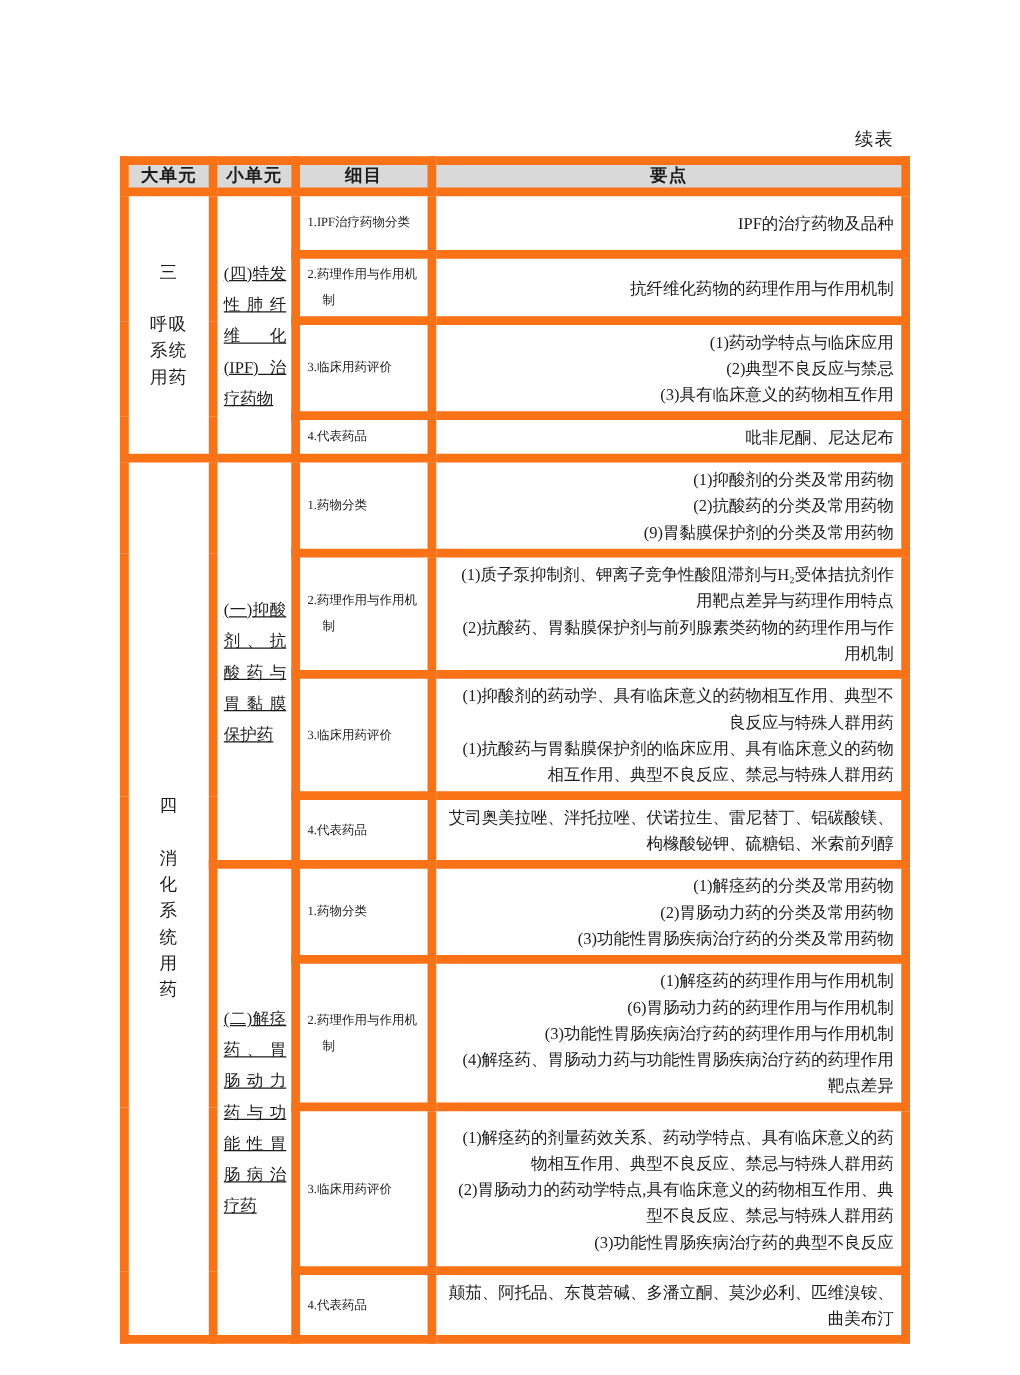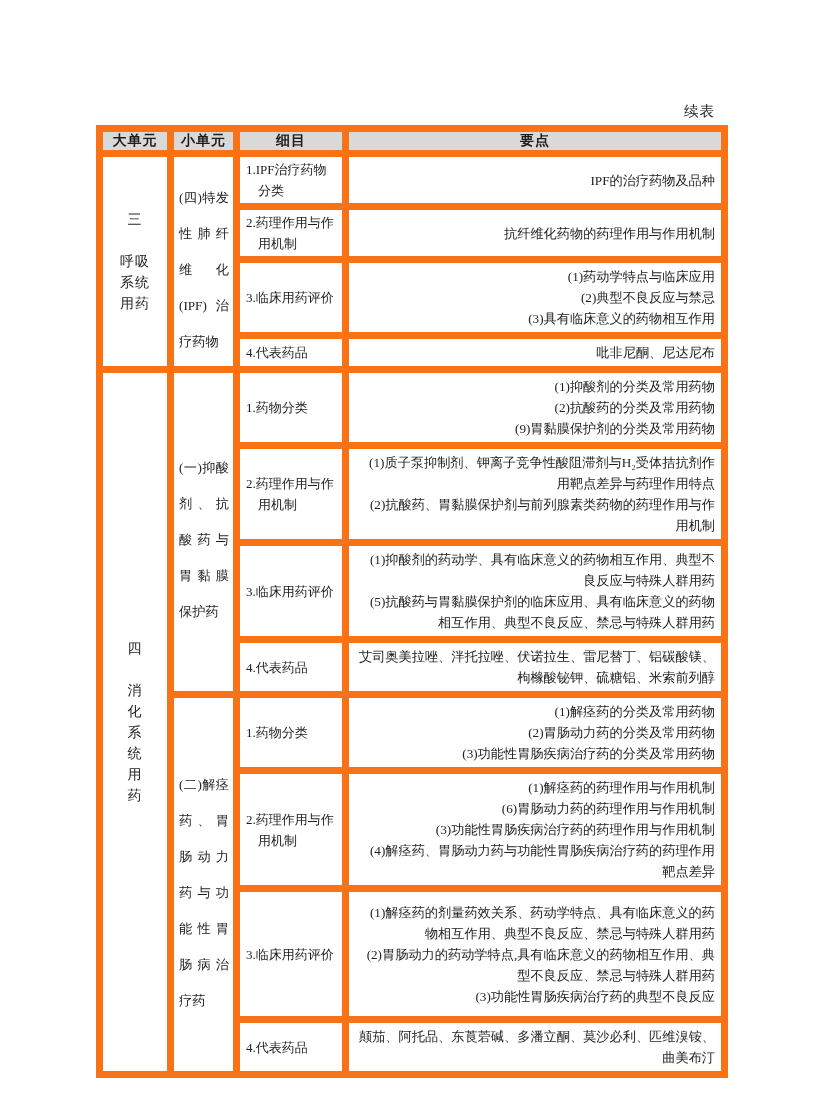--- a/index.html
+++ b/index.html
@@ -29,26 +29,26 @@
     background:#d9d9d9;
     font-family:"Liberation Sans","DejaVu Sans",sans-serif;
     font-weight:bold; font-size:14px; text-align:center;
     height:23px; letter-spacing:1px;
   }
   td.unit-cell {
     text-align:center; font-size:14px; line-height:21px;
     white-space:pre-line; letter-spacing:1px;
   }
   td.sub-cell {
-    font-size:13.2px; line-height:36px;
+    font-size:13.2px; line-height:25px;
     padding:20px 4px 4px 5px;
-    text-align:justify; text-justify:inter-character;
+    text-align:justify; text-justify:inter-character;text-decoration:underline;
   }
   td.item-cell {
-    font-size:13px; line-height:21px;
+    font-size:10px; line-height:21px;
     padding:2px 3px 2px 6px;
   }
   td.item-cell .item-text { padding-left:12px; text-indent:-12px; }
   td.points-cell {
     font-size:13.2px; line-height:21px;
     padding:3px 6px 3px 8px;
   }
   .pt { text-align:right; }
   .pt.hang { padding-left:2.5em; text-indent:-2.5em; }
 </style>
@@ -141,21 +141,21 @@
       <div class="pt hang">(1)质子泵抑制剂、钾离子竞争性酸阻滞剂与H₂受体拮抗剂作用靶点差异与药理作用特点</div>
       <div class="pt hang">(2)抗酸药、胃黏膜保护剂与前列腺素类药物的药理作用与作用机制</div>
     </td>
   </tr>
   <tr style="height:93px">
     <td class="item-cell">
           <div class="item-text">3.临床用药评价</div>
         </td>
     <td class="points-cell">
       <div class="pt hang">(1)抑酸剂的药动学、具有临床意义的药物相互作用、典型不良反应与特殊人群用药</div>
-      <div class="pt hang">(5)抗酸药与胃黏膜保护剂的临床应用、具有临床意义的药物相互作用、典型不良反应、禁忌与特殊人群用药</div>
+      <div class="pt hang">(1)抗酸药与胃黏膜保护剂的临床应用、具有临床意义的药物相互作用、典型不良反应、禁忌与特殊人群用药</div>
     </td>
   </tr>
   <tr style="height:47px">
     <td class="item-cell">
           <div class="item-text">4.代表药品</div>
         </td>
     <td class="points-cell">
       <div class="pt">艾司奥美拉唑、泮托拉唑、伏诺拉生、雷尼替丁、铝碳酸镁、枸橼酸铋钾、硫糖铝、米索前列醇</div>
     </td>
   </tr>

